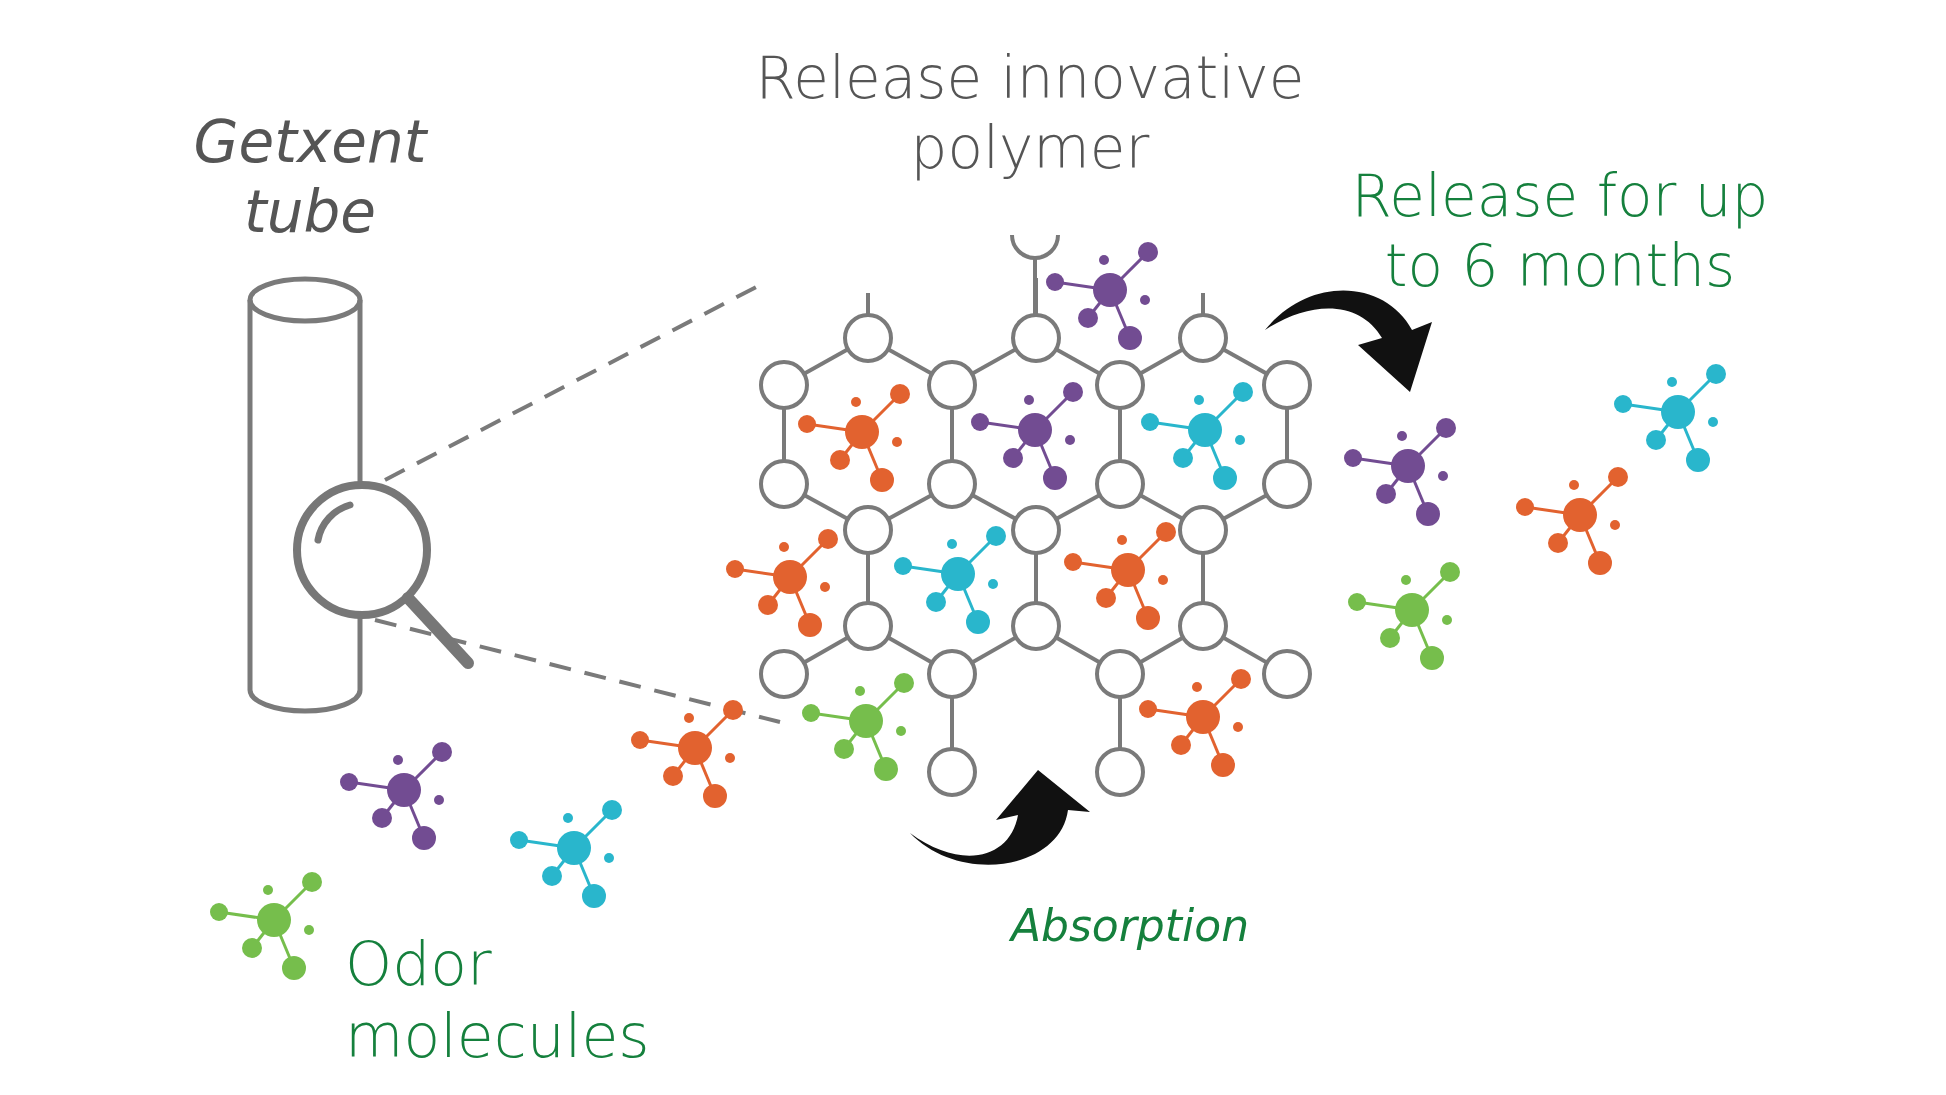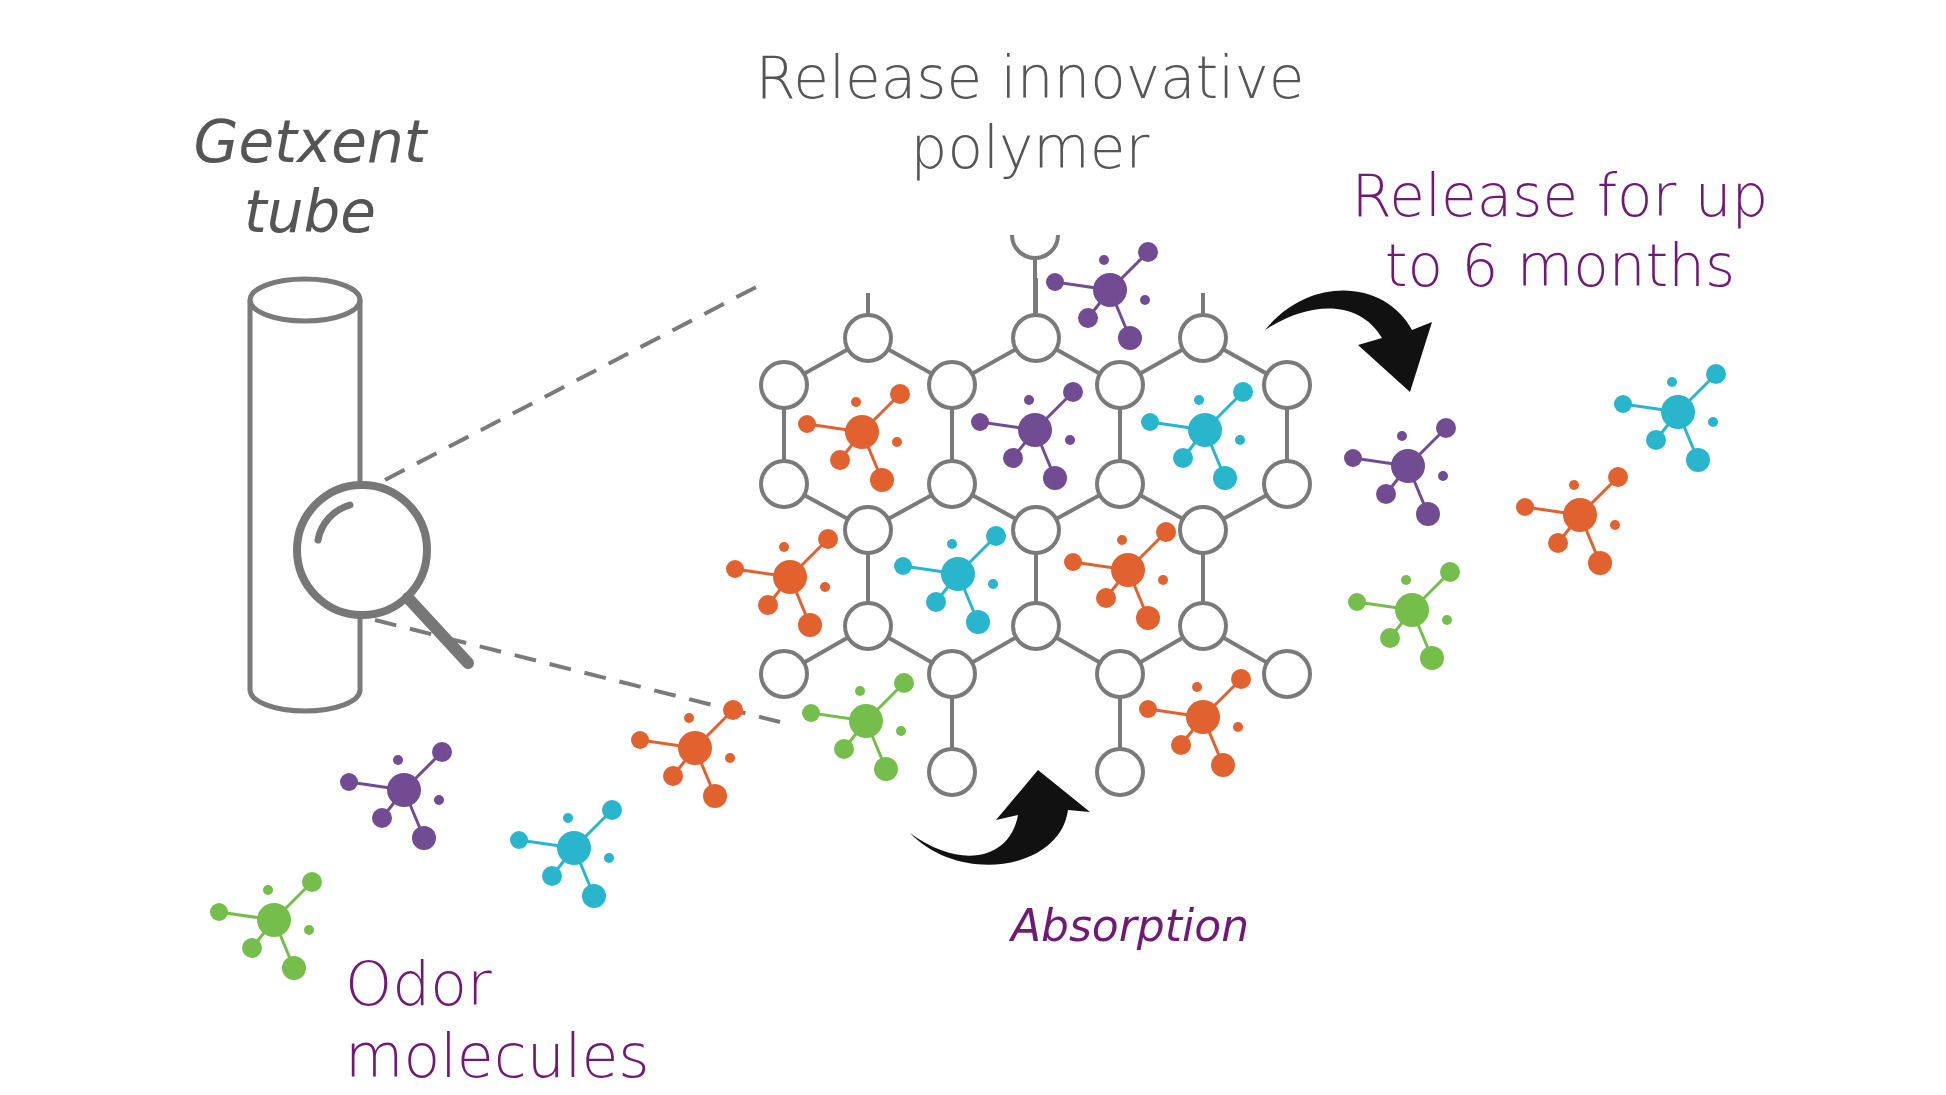--- a/index.html
+++ b/index.html
@@ -1,20 +1,20 @@
 <!DOCTYPE html>
 <html><head>
 <meta charset="utf-8">
 <style>
   html, body { margin:0; padding:0; background:#ffffff; }
   body { width:1946px; height:1095px; position:relative; overflow:hidden; font-family:"Liberation Sans", sans-serif; }
   svg { position:absolute; left:0; top:0; }
   .label { position:absolute; font-family:"DejaVu Sans", sans-serif; font-weight:300; text-align:center; line-height:1.2; }
   .gray { color:#555555; }
-  .dark { color:#701a75; }
+  .dark { color:#15803d; }
 </style>
 </head>
 <body>
 
 <div class="label gray" style="left:180px; top:108px; width:260px; font-size:58px;font-style:italic;">
   <div>Getxent</div>
   <div>tube</div>
 </div>
 
 <div class="label gray" style="left:740px; top:44px; width:580px; font-size:58px;">
@@ -22,21 +22,21 @@
   <div>polymer</div>
 </div>
 
 <div class="label dark" style="left:1330px; top:162px; width:460px; font-size:58px;">
   <div>Release for up</div>
   <div>to 6 months</div>
 </div>
 
 <div class="label dark" style="left:960px; top:900px; width:340px; font-size:44px;font-style:italic;">Absorption</div>
 
-<div class="label dark" style="left:345px; top:948px; width:460px; font-size:60px; text-align:left;">Odor molecules</div>
+<div class="label dark" style="left:345px; top:928px; width:460px; font-size:60px; text-align:left;">Odor molecules</div>
 
 <svg id="scene" width="1946" height="1095" viewBox="0 0 1946 1095" xmlns="http://www.w3.org/2000/svg">
   <g fill="none" stroke="#7a7a7a" stroke-width="5">
     <ellipse cx="305" cy="300" rx="55" ry="21"></ellipse>
     <path d="M250 300 V690 A55 21 0 0 0 360 690 V300"></path>
   </g>
   <g stroke="#7a7a7a" stroke-width="4" stroke-dasharray="22 14" fill="none">
     <line x1="385" y1="480" x2="760" y2="285"></line>
     <line x1="375" y1="620" x2="780" y2="722"></line>
   </g>

